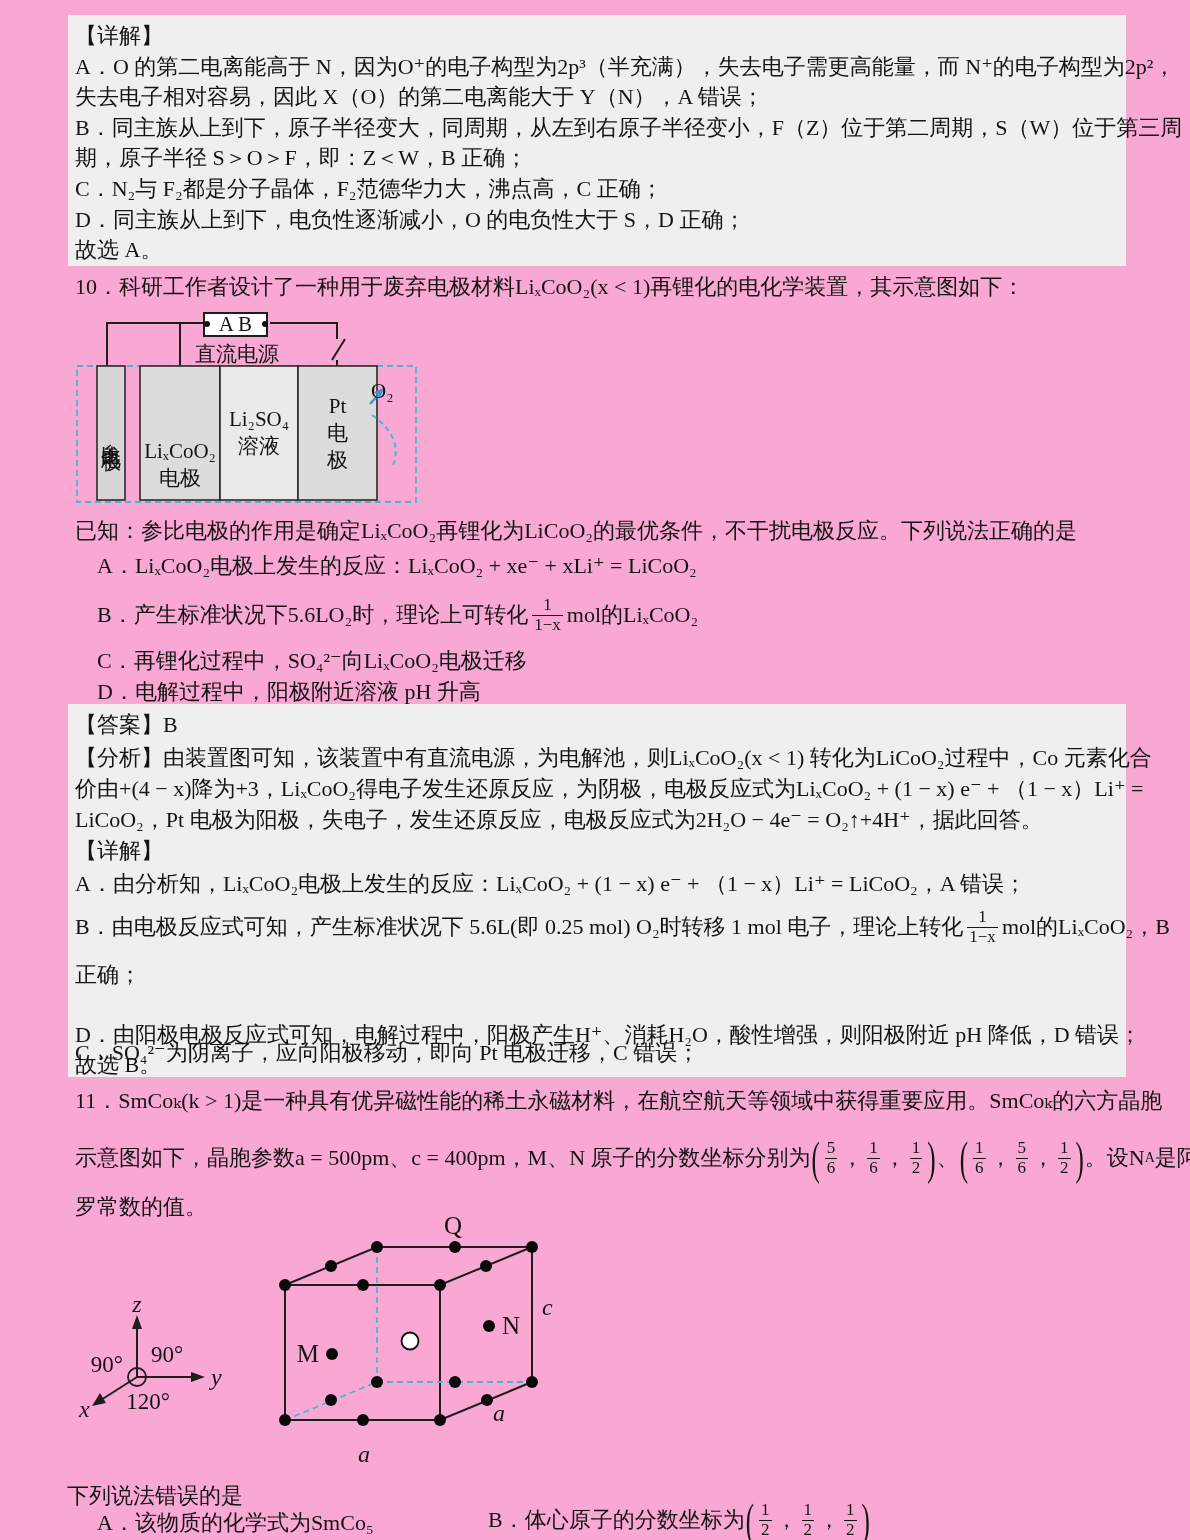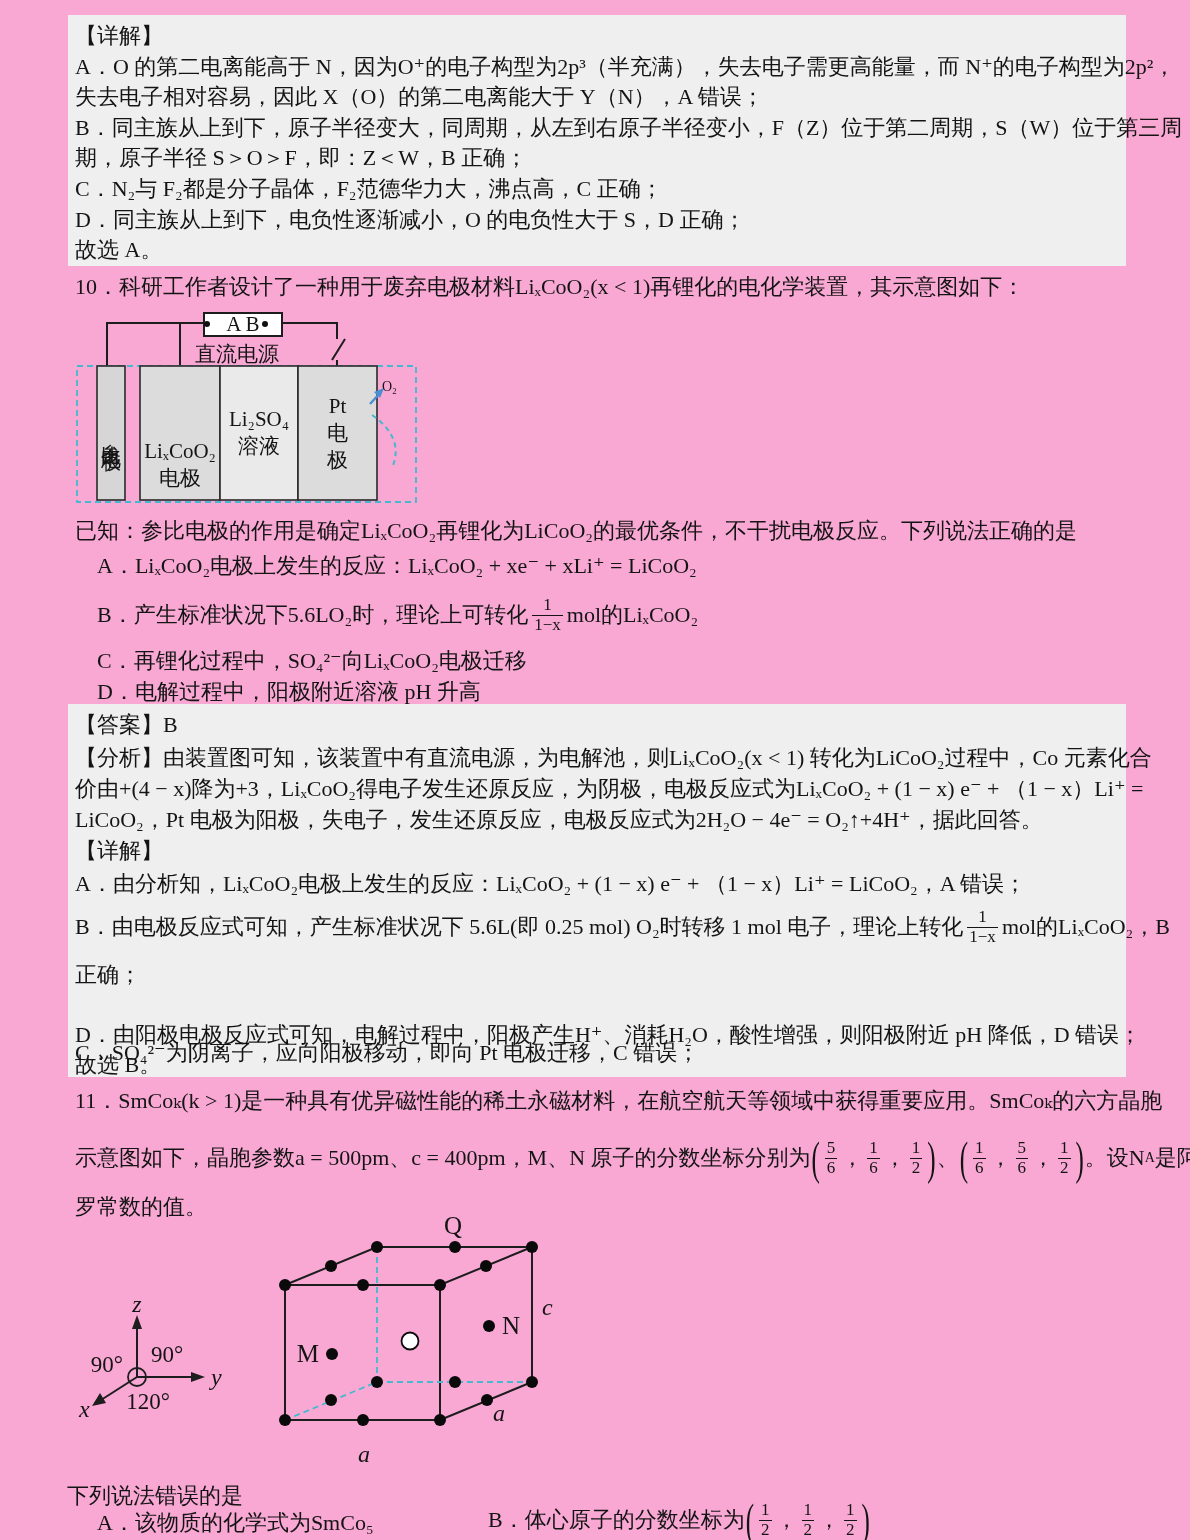--- a/index.html
+++ b/index.html
@@ -13,21 +13,21 @@
   .abs{position:absolute;white-space:nowrap;line-height:30.6px;}
   .blk .ln{height:30.6px;line-height:30.6px;white-space:nowrap;}
   .fracline{display:flex;align-items:center;line-height:1;font-family:Liberation Serif, serif;}
   .frac{display:inline-flex;flex-direction:column;align-items:center;font-size:17px;line-height:1.1;margin:0 4px;vertical-align:middle;}
   .frac .fd{border-top:1.4px solid var(--ink);padding:0 2px;text-align:right;}
   .bigp{display:inline-block;transform:scaleY(1.85);font-size:25px;margin:0 1px;}
   sub{font-size:14px;}
   
   .d1{position:absolute;left:75px;top:303px;width:350px;height:205px;}
   .d1 .overlay{position:absolute;text-align:center;}
-  .powerbox{position:absolute;left:128px;top:9px;width:80px;height:25px;border:2px solid #1d1d1d;
+  .powerbox{position:absolute;left:128px;top:9px;width:65px;height:25px;border:2px solid #1d1d1d;
             background:#fff;display:flex;align-items:center;justify-content:center;font-size:21px;box-sizing:border-box;}
   .tdot{position:absolute;width:6px;height:6px;border-radius:50%;background:#111;top:18px;}
   .elabel{position:absolute;top:63px;height:134px;display:flex;flex-direction:column;
           align-items:center;justify-content:center;font-size:21px;line-height:27px;}
   .vtext{writing-mode:vertical-rl;text-orientation:upright;letter-spacing:3px;font-size:20px;}
   
   .d2{position:absolute;left:65px;top:1212px;width:560px;height:266px;}
   svg text{font-family:"Liberation Serif","DejaVu Serif",serif;fill:var(--ink);}
   .it{font-style:italic;}
 </style>
@@ -93,21 +93,21 @@
     </div>
     <div class="elabel" style="left:145px;width:78px;">
       <span>Li₂SO₄</span>
       <span>溶液</span>
     </div>
     <div class="elabel" style="left:223px;width:79px;text-align:right;">
       <span>Pt</span>
       <span>电</span>
       <span>极</span>
     </div>
-    <div class="overlay" style="left:307px;top:76px;font-size:14px;">O₂</div>
+    <div class="overlay" style="left:296px;top:76px;font-size:21px;">O₂</div>
   </div>
 
   <div class="abs" style="left:75px;top:516px;">已知：参比电极的作用是确定LiₓCoO₂再锂化为LiCoO₂的最优条件，不干扰电极反应。下列说法正确的是</div>
   <div class="abs" style="left:97px;top:551px;">A．LiₓCoO₂电极上发生的反应：LiₓCoO₂ + xe⁻ + xLi⁺ = LiCoO₂</div>
   <div class="abs fracline" style="left:97px;top:589px;height:52px;">B．产生标准状况下5.6LO₂时，理论上可转化<span class="frac">
         <span class="fn">1</span>
         <span class="fd">1−x</span>
       </span>mol的LiₓCoO₂</div>
   <div class="abs" style="left:97px;top:677px;">D．电解过程中，阳极附近溶液 pH 升高</div>
   <div class="abs" style="left:97px;top:646px;">C．再锂化过程中，SO₄²⁻向LiₓCoO₂电极迁移</div>

